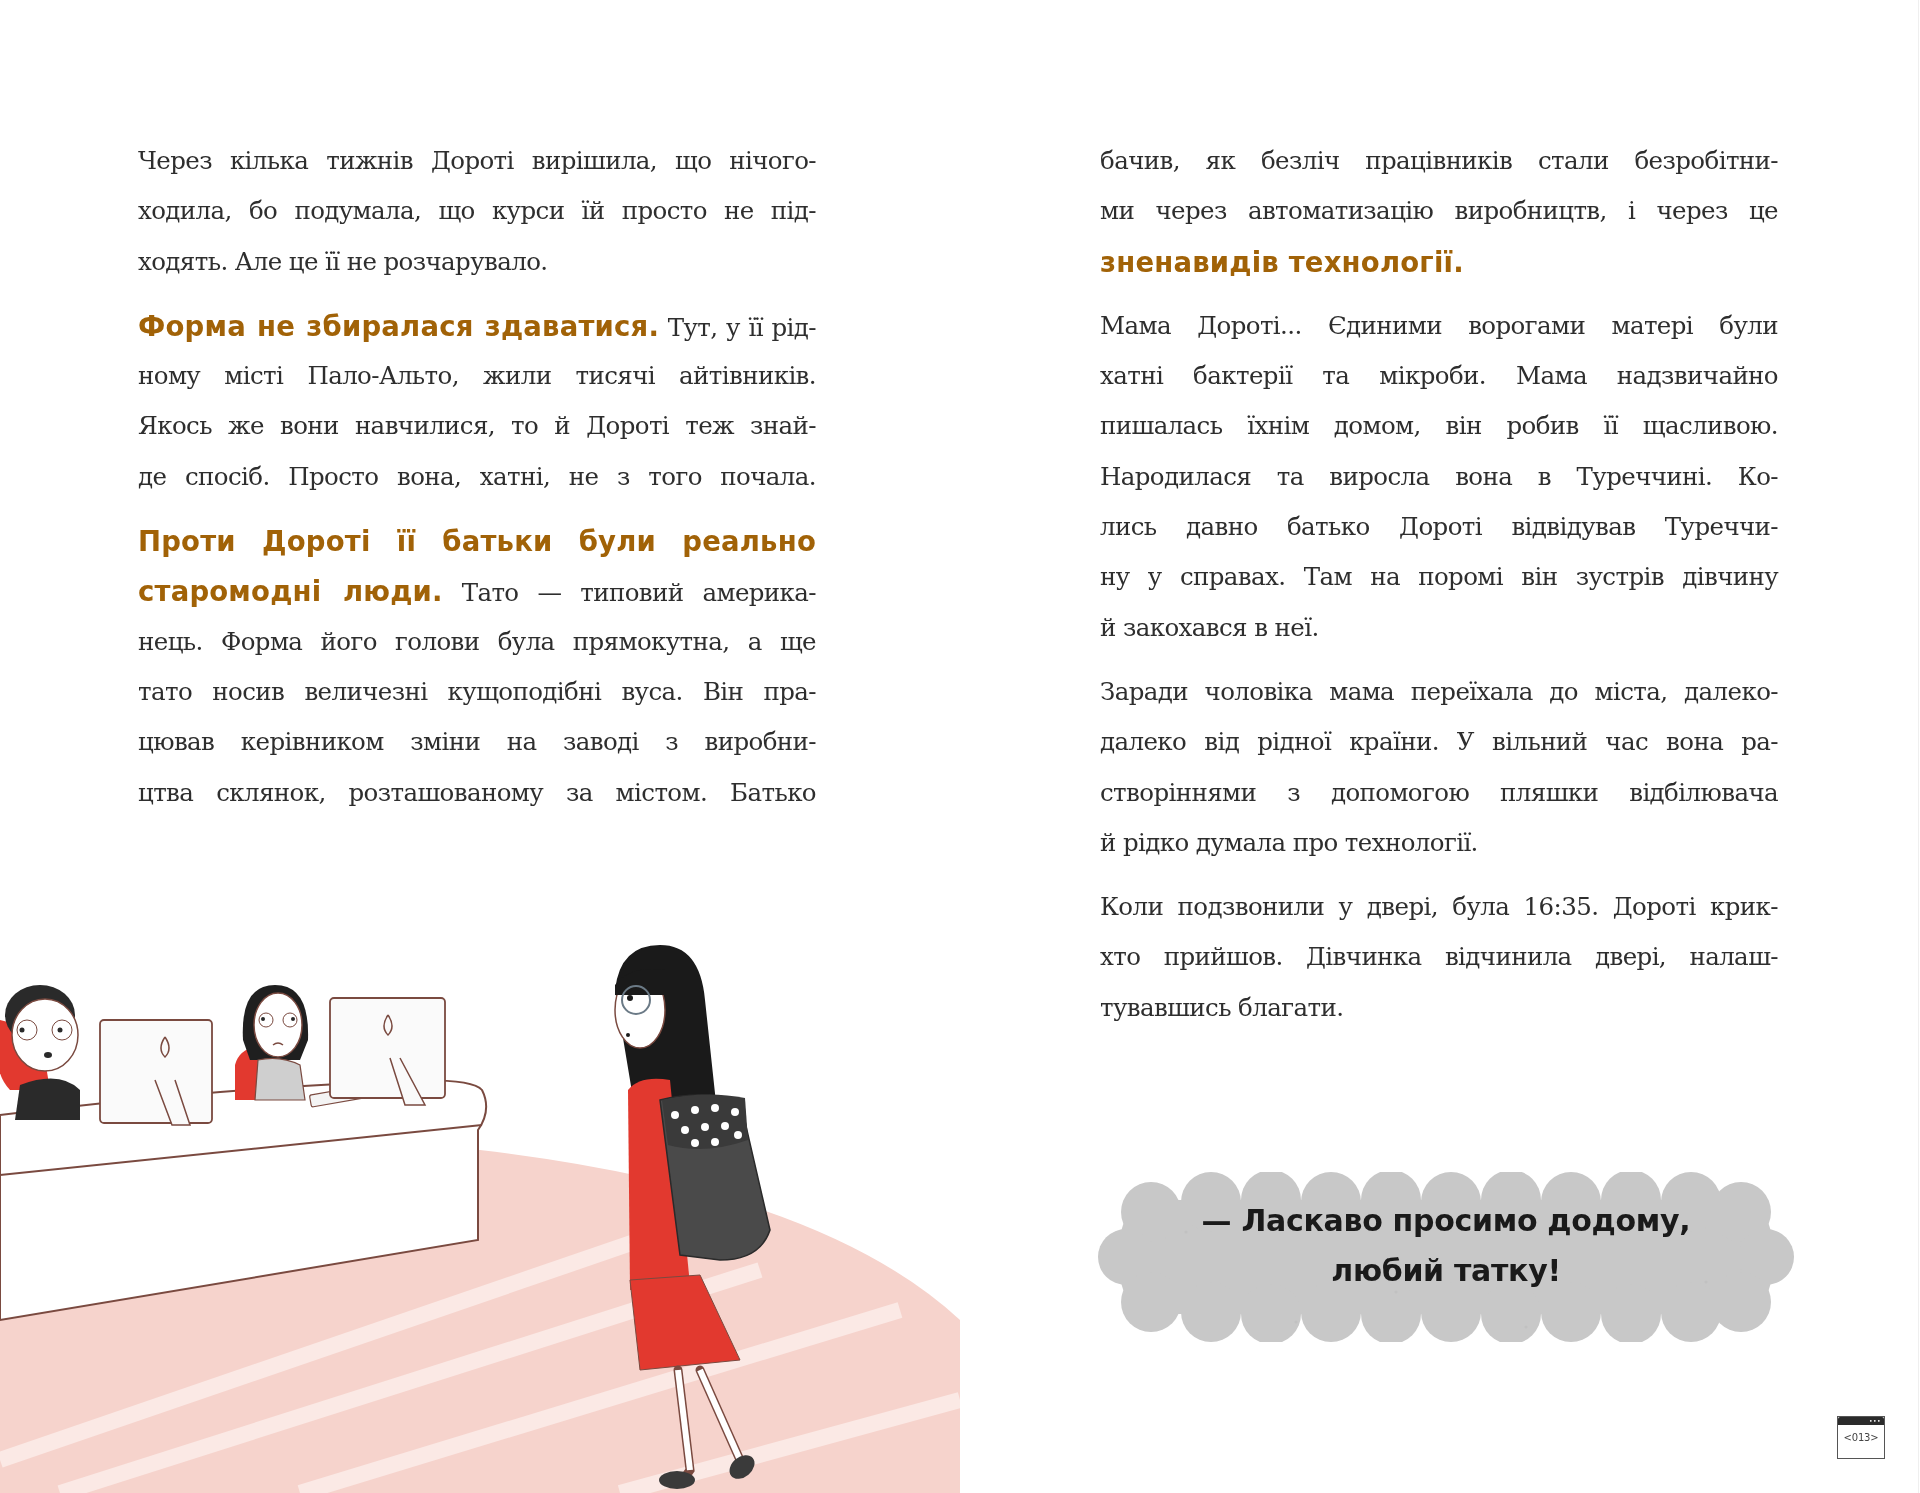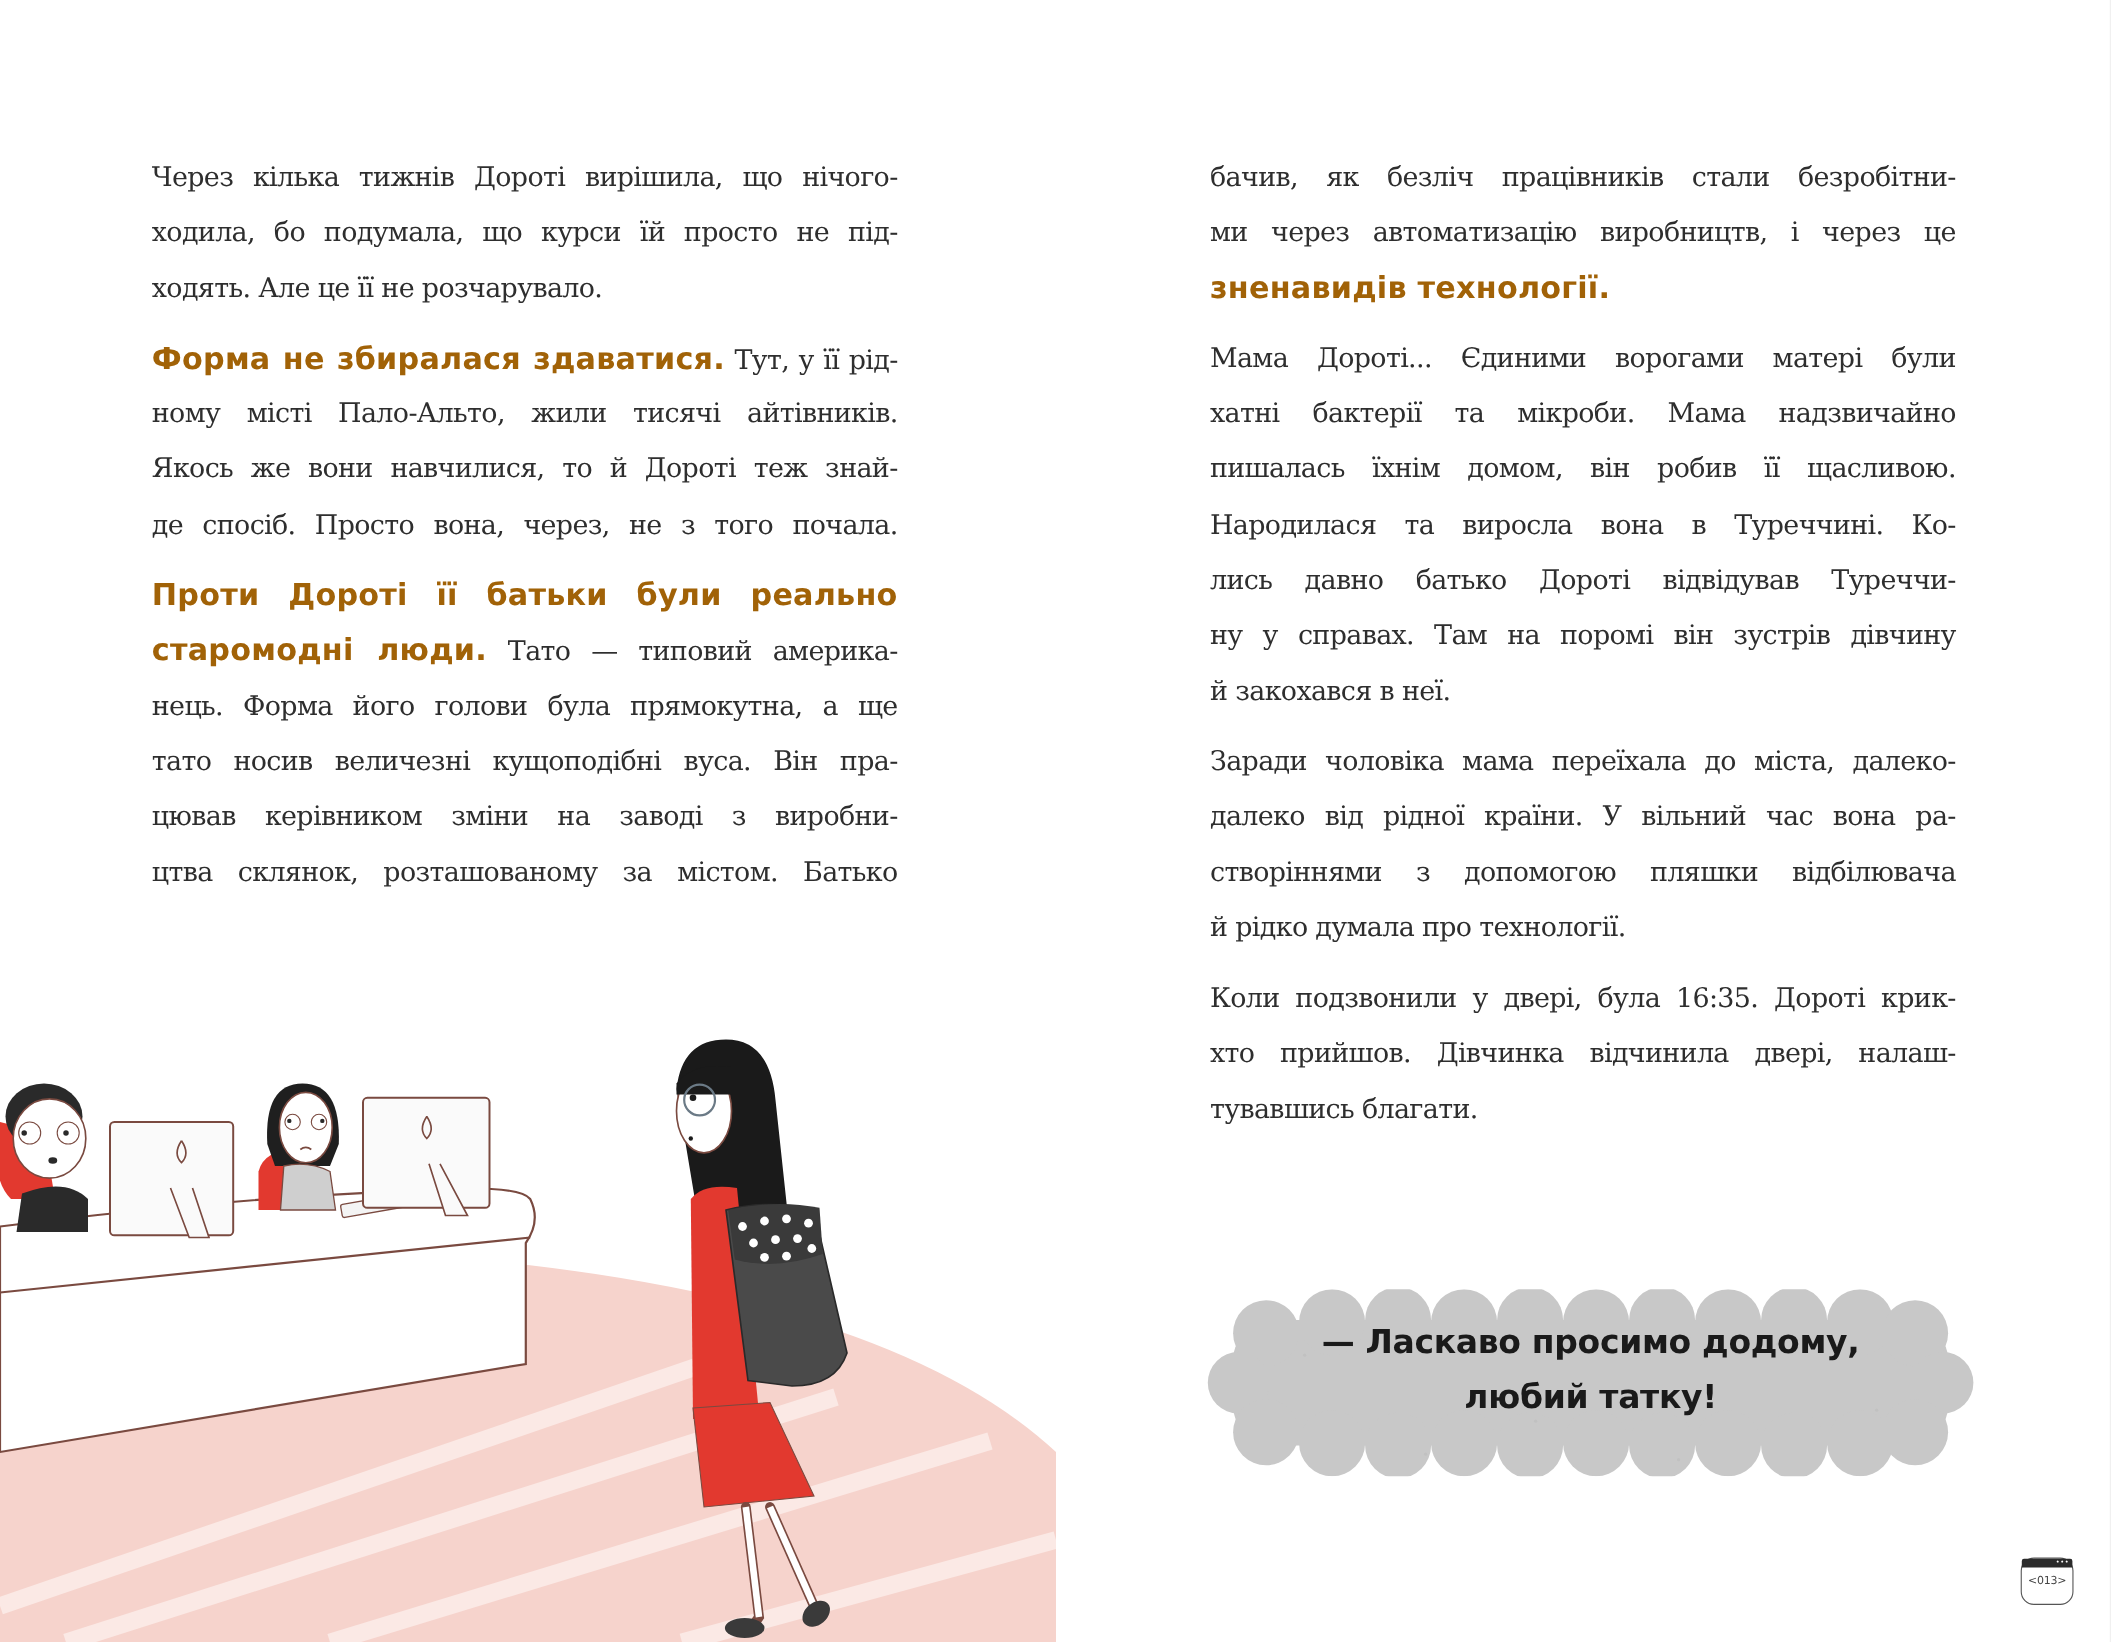--- a/index.html
+++ b/index.html
@@ -13,41 +13,41 @@
   .para { margin:0 0 14px 0; text-align:justify; text-align-last:left; }
   .line { display:block; white-space:nowrap; text-align:justify; text-align-last:justify; height:50.3px; }
   .line.last { text-align-last:left; }
   .b { font-family:"DejaVu Sans","Liberation Sans",sans-serif; font-weight:bold; font-size:27.5px; color:#a16207; letter-spacing:0.2px; }
   .illustration { position:absolute; left:0; top:940px; width:960px; height:553px; }
   .bubble { position:absolute; left:1096px; top:1172px; width:700px; height:170px; }
   .bubble-text { position:absolute; left:1096px; top:1196px; width:700px; text-align:center;
         font-family:"DejaVu Sans","Liberation Sans",sans-serif; font-weight:bold; font-size:30px;
         line-height:50px; color:#1a1a1a; letter-spacing:-0.3px; }
   .page-num { position:absolute; left:1837px; top:1416px; width:48px; height:43px;
-        border:1.6px solid #555; border-radius:12px; box-sizing:border-box; background:#fff; }
+        border:1.6px solid #555; border-radius:0; box-sizing:border-box; background:#fff; }
   .page-num .bar { position:absolute; left:0; top:0; right:0; height:8px; background:#2b2b2b; border-radius:2px 2px 0 0; }
   .page-num .dots { position:absolute; right:3px; top:2px; color:#fff; font-size:6px; line-height:4px; font-family:"DejaVu Sans",sans-serif; letter-spacing:0.5px; }
   .page-num .num { position:absolute; left:0; right:0; top:15px; text-align:center; font-family:"DejaVu Sans",sans-serif; font-size:10px; color:#444; letter-spacing:-0.2px; }
 </style>
 </head>
 <body>
 
 <div class="page-edge"></div>
 
 <div class="col col-left">
   <div class="para">
     <span class="line"><span>Через кілька тижнів Дороті вирішила, що нічого-</span></span>
     <span class="line"><span>ходила, бо подумала, що курси їй просто не під-</span></span>
     <span class="line last"><span>ходять. Але це її не розчарувало.</span></span>
   </div>
   <div class="para">
     <span class="line"><span class="b">Форма не збиралася здаватися.</span><span> Тут, у її рід-</span></span>
     <span class="line"><span>ному місті Пало-Альто, жили тисячі айтівників.</span></span>
     <span class="line"><span>Якось же вони навчилися, то й Дороті теж знай-</span></span>
-    <span class="line"><span>де спосіб. Просто вона, через, не з того почала.</span></span>
+    <span class="line"><span>де спосіб. Просто вона, хатні, не з того почала.</span></span>
   </div>
   <div class="para">
     <span class="line"><span class="b">Проти Дороті її батьки були реально</span></span>
     <span class="line"><span class="b">старомодні люди.</span><span> Тато — типовий америка-</span></span>
     <span class="line"><span>нець. Форма його голови була прямокутна, а ще</span></span>
     <span class="line"><span>тато носив величезні кущоподібні вуса. Він пра-</span></span>
     <span class="line"><span>цював керівником зміни на заводі з виробни-</span></span>
     <span class="line"><span>цтва склянок, розташованому за містом. Батько</span></span>
   </div>
 </div>

